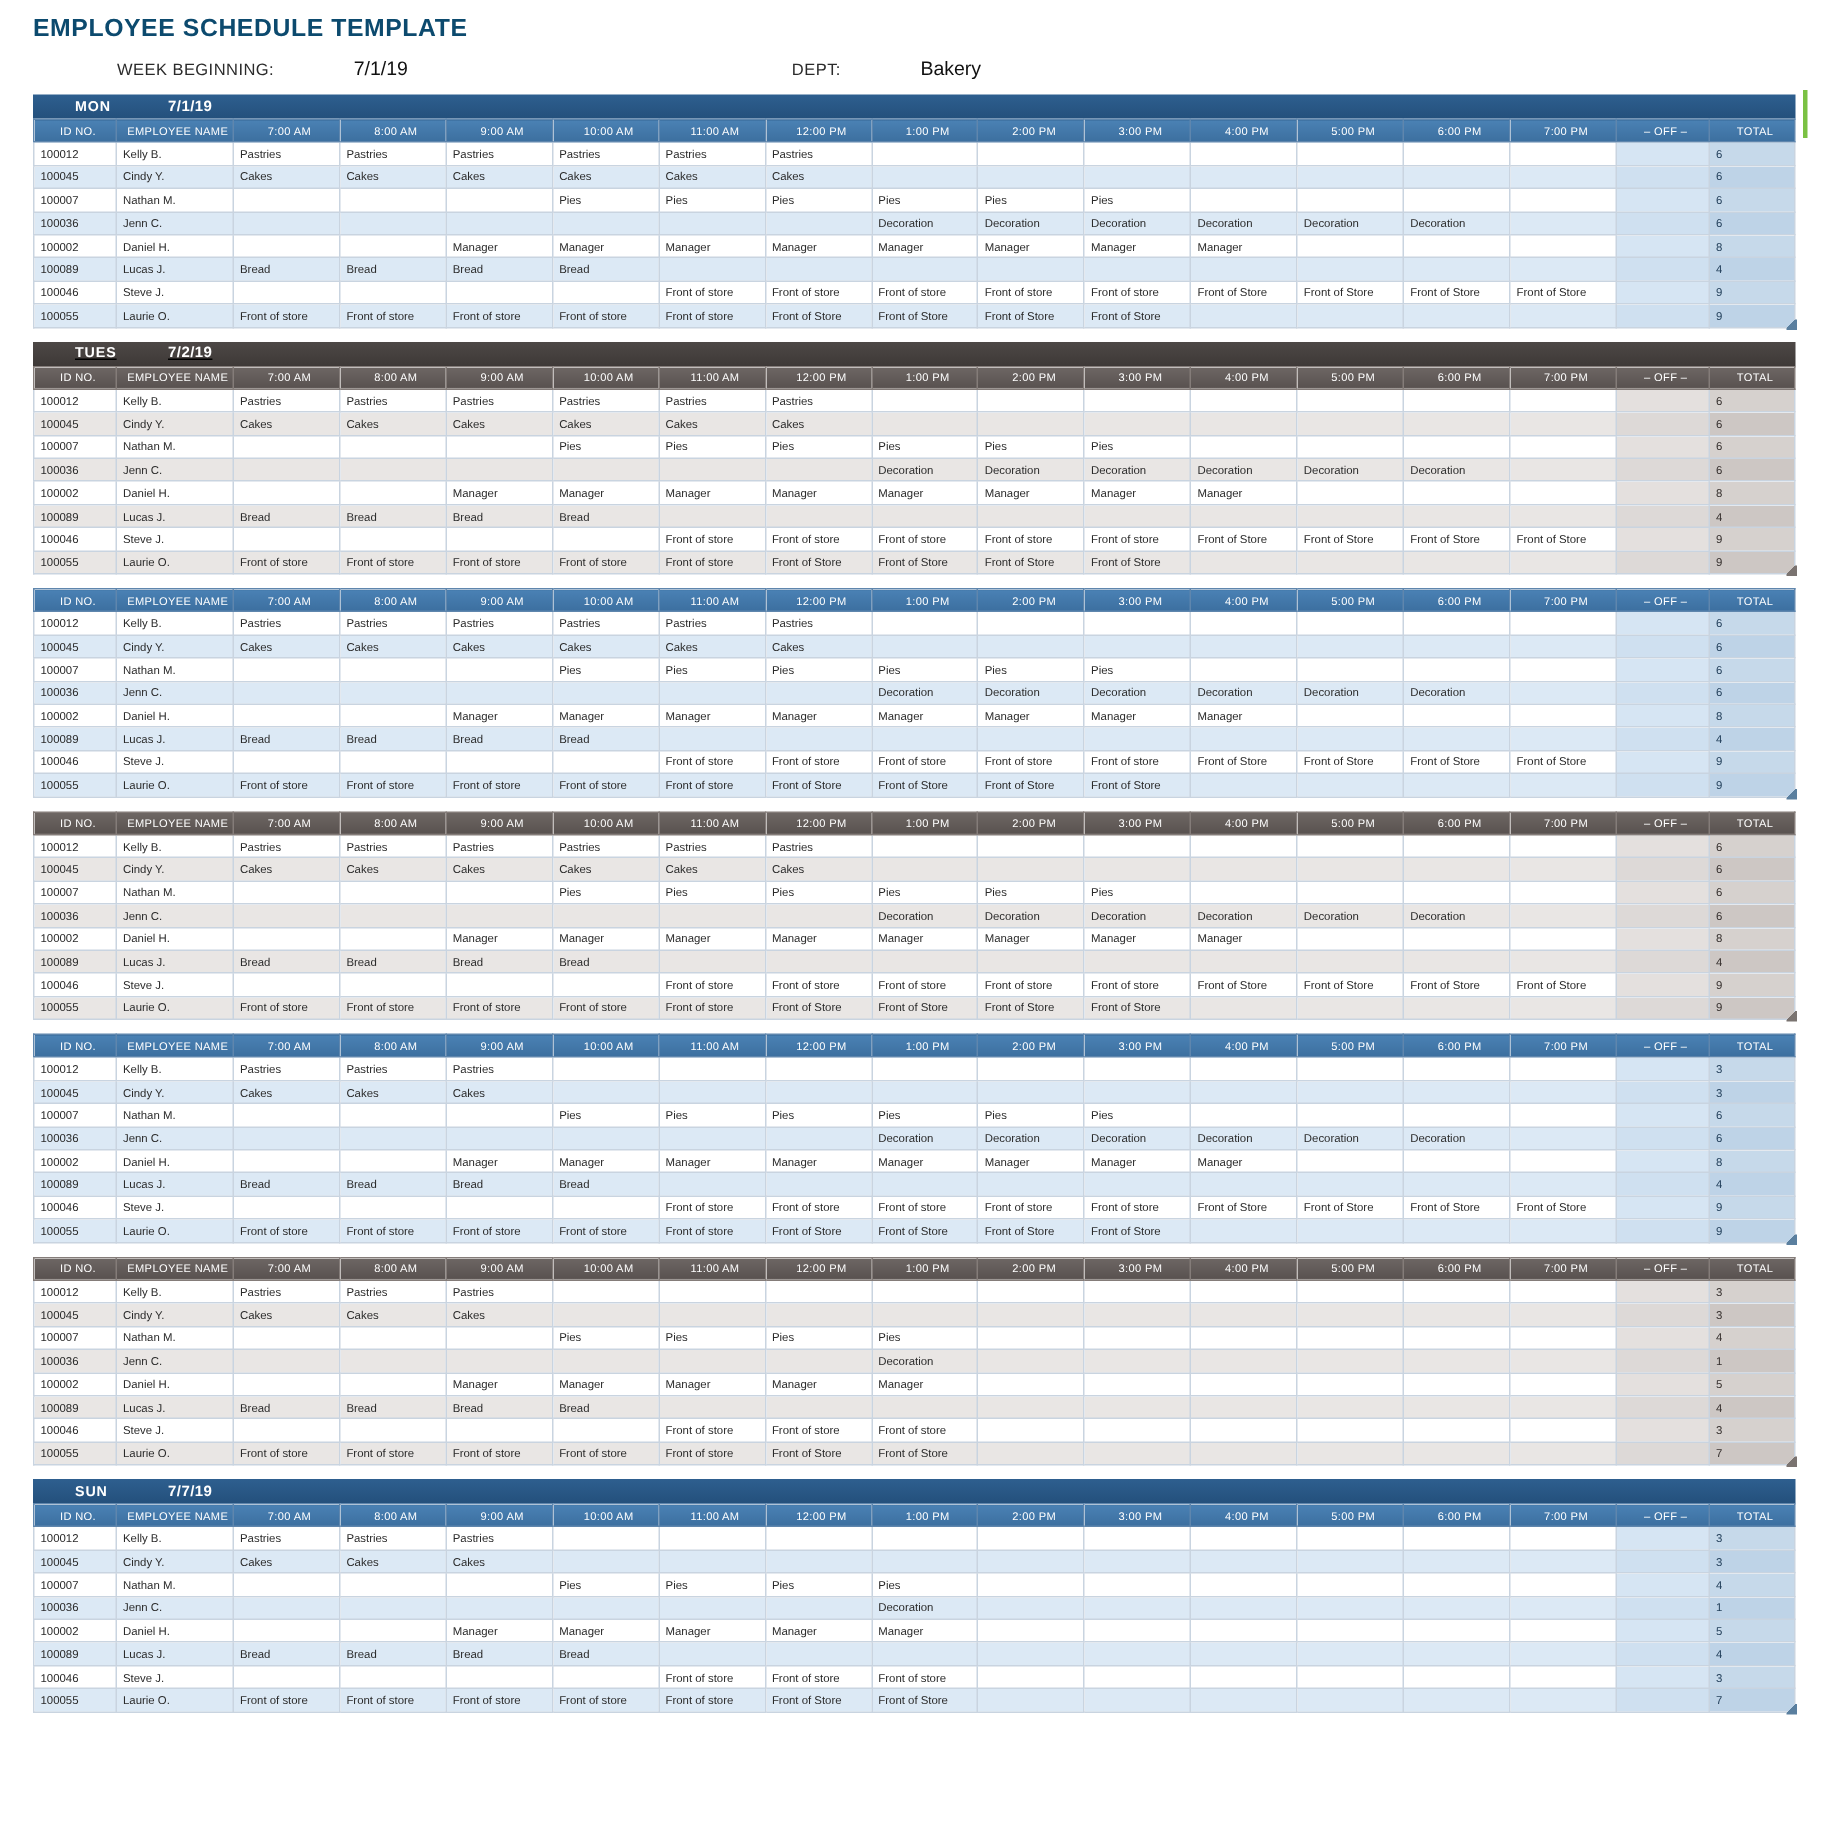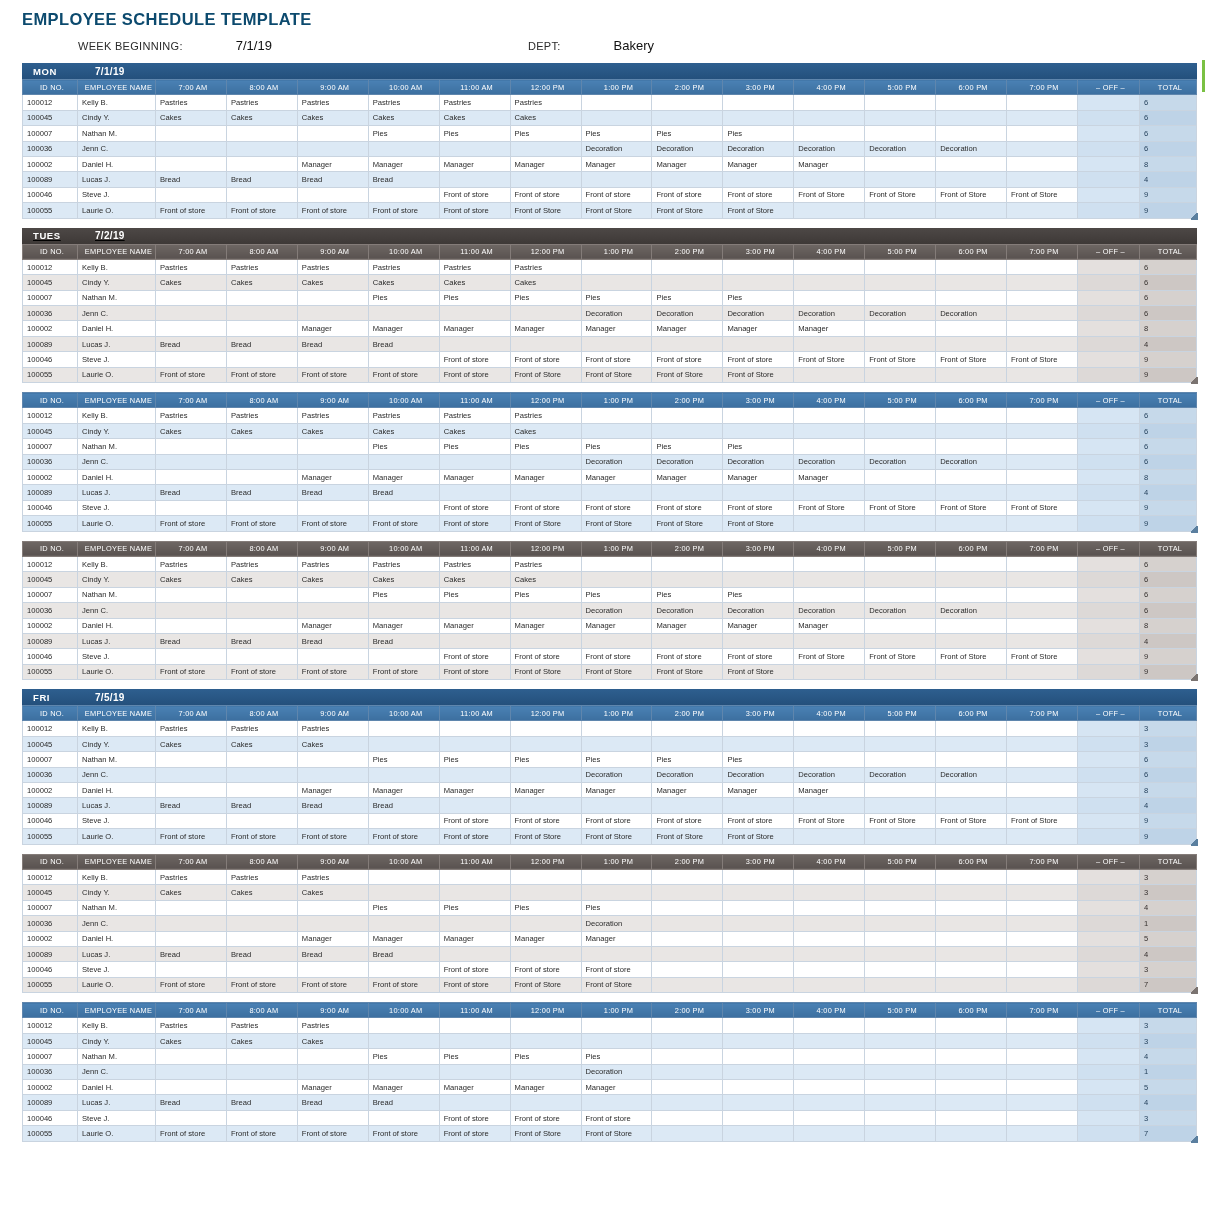--- a/index.html
+++ b/index.html
@@ -31,21 +31,21 @@
     position: absolute; right: 12px; top: 60px;
     width: 3px; height: 32px; background: #7ac143;
   }
 
   
   .blocks { padding: 10px 20px 0 22px; }
   .day-block { margin-bottom: 9px; position: relative; }
 
   .day-band {
     display: flex; align-items: center;
-    height: 16px; padding-left: 11px;
+    height: 16px; padding-left: 28px;
   }
   .day-band .dow {
     font-size: 9.5px; font-weight: bold; color: #ffffff;
     letter-spacing: .6px; width: 62px;
   }
   .day-band .date {
     font-size: 10px; font-weight: bold; color: #ffffff; letter-spacing: .3px;
   }
 
   table.sched { width: 100%; border-collapse: collapse; table-layout: fixed; }
@@ -912,24 +912,20 @@
               <td class="td-shift"></td>
               <td class="td-shift"></td>
               <td class="td-off"></td>
               <td class="td-total">9</td>
             </tr>
           </tbody>
         </table>
         <div class="nub"></div>
       </div>
       <div class="day-block theme-blue">
-        <div class="day-band">
-          <span class="dow">FRI</span>
-          <span class="date">7/5/19</span>
-        </div>
         <table class="sched">
           <colgroup>
             <col class="c-id">
             <col class="c-name">
             <col class="c-time">
             <col class="c-time">
             <col class="c-time">
             <col class="c-time">
             <col class="c-time">
             <col class="c-time">
@@ -1314,20 +1310,24 @@
               <td class="td-shift"></td>
               <td class="td-shift"></td>
               <td class="td-off"></td>
               <td class="td-total">7</td>
             </tr>
           </tbody>
         </table>
         <div class="nub"></div>
       </div>
       <div class="day-block theme-blue">
+        <div class="day-band">
+          <span class="dow">SUN</span>
+          <span class="date">7/7/19</span>
+        </div>
         <table class="sched">
           <colgroup>
             <col class="c-id">
             <col class="c-name">
             <col class="c-time">
             <col class="c-time">
             <col class="c-time">
             <col class="c-time">
             <col class="c-time">
             <col class="c-time">

